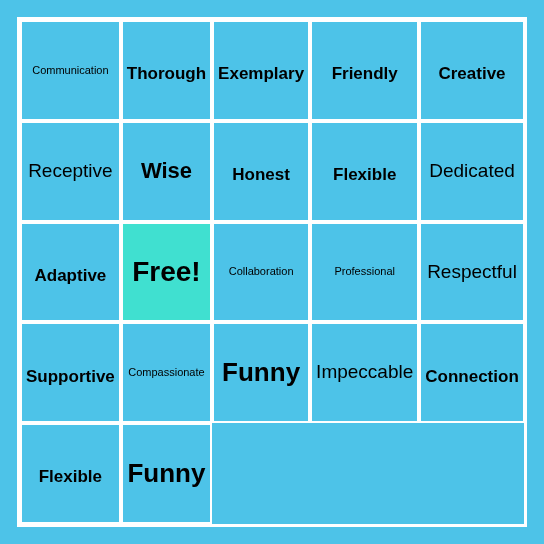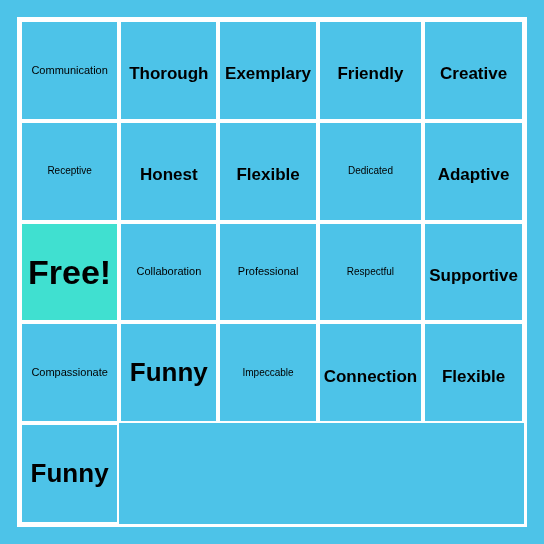--- a/index.html
+++ b/index.html
@@ -28,42 +28,42 @@
       justify-content: center;
       text-align: center;
       padding: 4px;
       background-color: #4DC3E8;
       color: #000;
     }
     .cell.free {
       background-color: #40E0D0;
     }
     .cell .cell-text {
-      font-size: 10px;
+      font-size: 19px;
       font-weight: normal;
       line-height: 1.2;
     }
     .cell .cell-text.large {
       font-size: 22px;
       font-weight: bold;
     }
     .cell .cell-text.xlarge {
       font-size: 26px;
       font-weight: bold;
     }
     .cell .cell-text.medium {
       font-size: 17px;
       font-weight: bold;
       margin-top: 8px;
     }
     .cell .cell-text.small {
       font-size: 11px;
     }
     .cell .cell-text.free-text {
-      font-size: 34px;
+      font-size: 28px;
       font-weight: bold;
     }
   </style>
 </head>
 <body>
 
 <div class="bingo-board">
 <div class="cell">
       <span class="cell-text small">Communication</span>
     </div>
@@ -74,20 +74,23 @@
       <span class="cell-text medium">Exemplary</span>
     </div>
     <div class="cell">
       <span class="cell-text medium">Friendly</span>
     </div>
     <div class="cell">
       <span class="cell-text medium">Creative</span>
     </div>
     <div class="cell">
       <span class="cell-text">Receptive</span>
+    </div>
+    <div class="cell">
+      <span class="cell-text large">Wise</span>
     </div>
     <div class="cell">
       <span class="cell-text medium">Honest</span>
     </div>
     <div class="cell">
       <span class="cell-text medium">Flexible</span>
     </div>
     <div class="cell">
       <span class="cell-text">Dedicated</span>
     </div>

